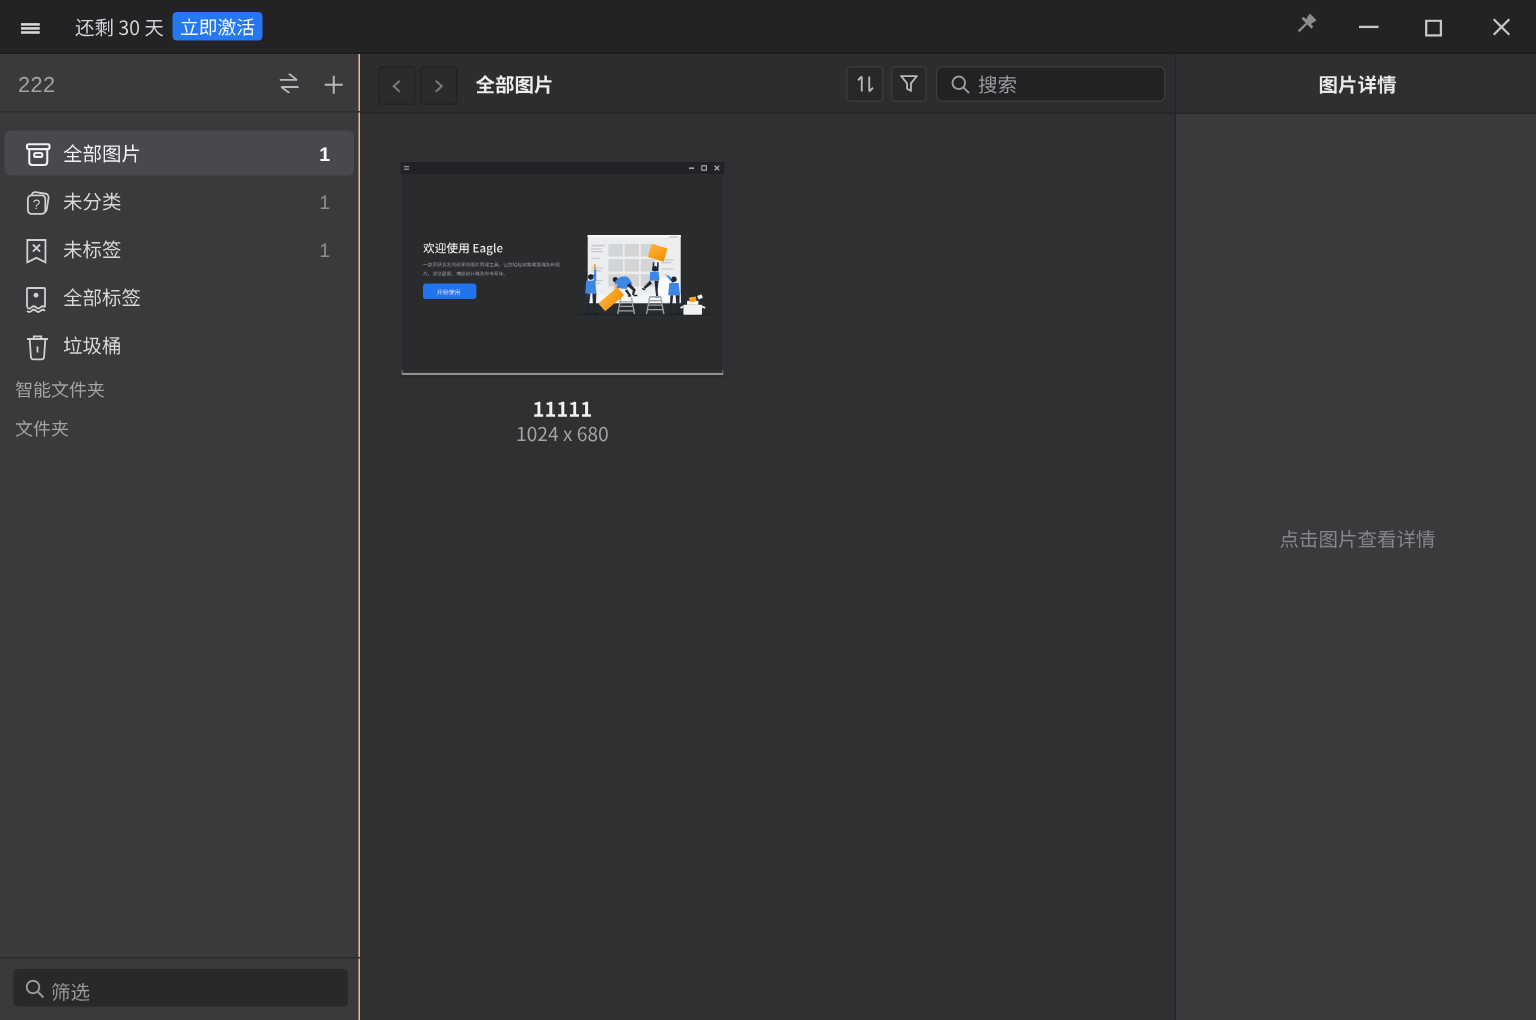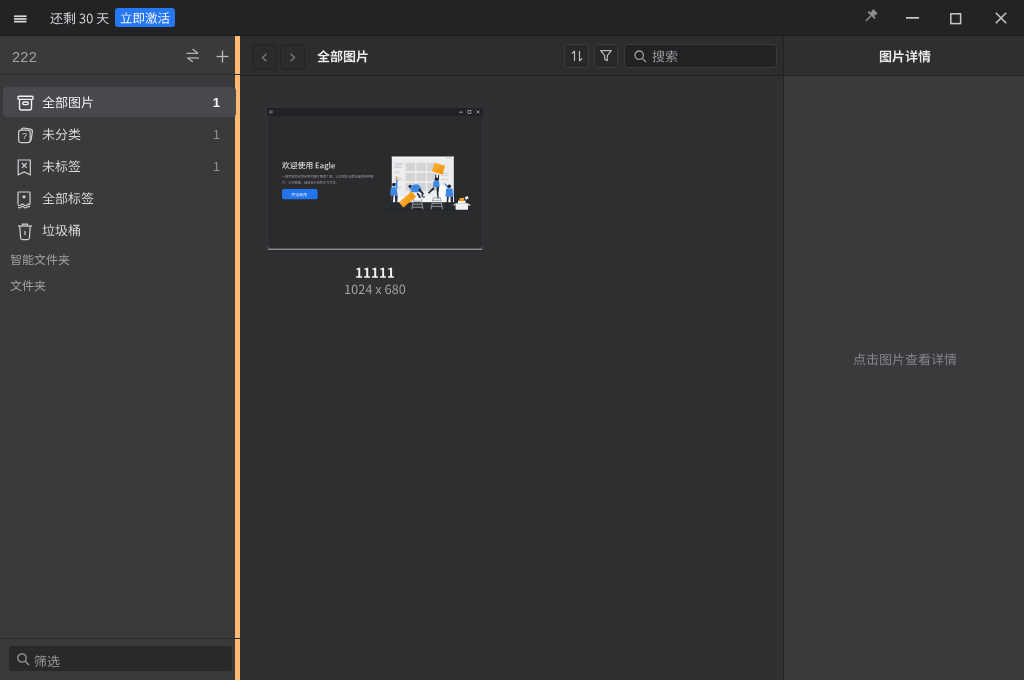--- a/index.html
+++ b/index.html
@@ -37,21 +37,21 @@
 <svg class="abs" style="left:950px;top:12.5px" width="12" height="12">
       <rect x="0.8" y="0.8" width="9.8" height="9.8" fill="none" stroke="#c7c8c9" stroke-width="1.5"></rect>
     </svg>
 <svg class="abs" style="left:995px;top:12px" width="12" height="12" viewBox="0 0 12 12">
       <g stroke="#c7c8c9" stroke-width="1.5">
         <line x1="0.8" y1="0.8" x2="11.2" y2="11.2"></line>
         <line x1="11.2" y1="0.8" x2="0.8" y2="11.2"></line>
       </g>
     </svg>
 </div>
-<div class="abs" style="left:0;top:36px;width:240px;height:644px;background:#3a3a3c;border-right:5px solid #fdba74;box-sizing:border-box">
+<div class="abs" style="left:0;top:36px;width:240px;height:644px;background:#3a3a3c;border-right:1px solid #fdba74;box-sizing:border-box">
 <div class="abs" style="left:0;top:0;width:240px;height:39px;border-bottom:1px solid #2e2e30;box-sizing:border-box"></div>
 <div class="abs" style="left:12px;top:13px;font-size:14.5px;color:#a2a3a5;letter-spacing:0.3px">222</div>
 
 <svg class="abs" style="left:186px;top:13px" width="14" height="13" viewBox="0 0 14 13">
       <g stroke="#b9babc" stroke-width="1.2" fill="none">
         <path d="M0.5 4.3 H12"></path>
         <path d="M6.5 0 L12 4.3"></path>
         <path d="M1.5 9 H13"></path>
         <path d="M1.5 9 L7 13"></path>
       </g>

